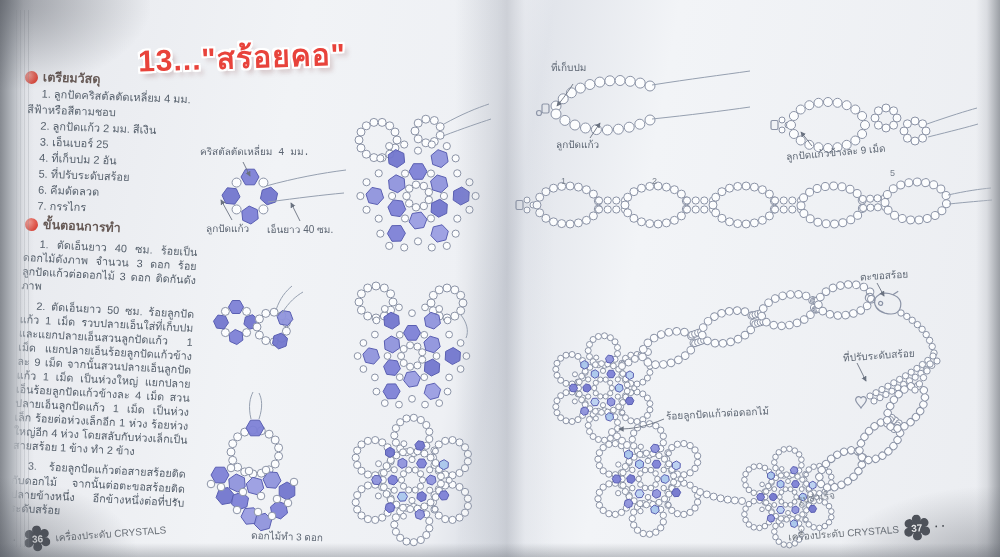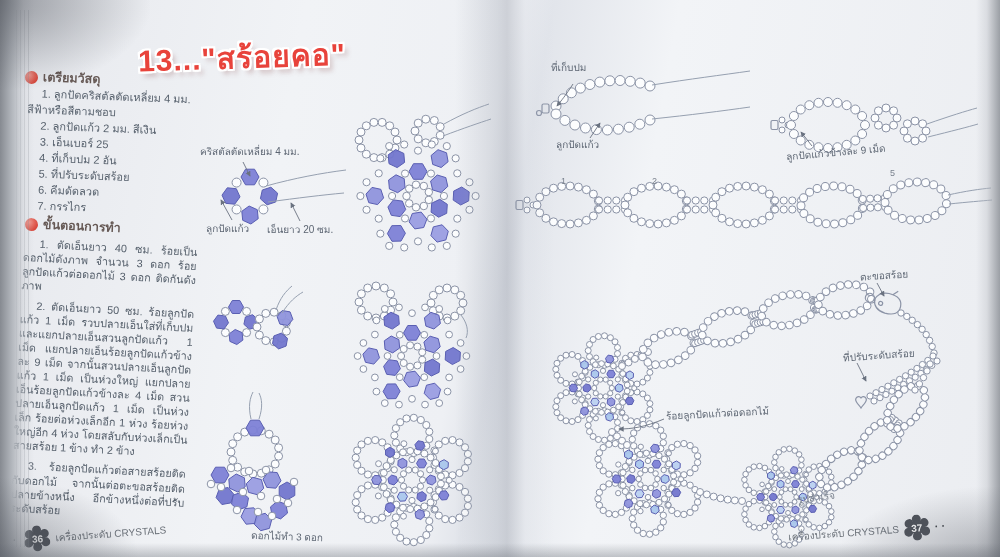--- a/index.html
+++ b/index.html
@@ -1376,23 +1376,23 @@
     <span class="bullet"></span>
     <span>ขั้นตอนการทำ</span>
   </div>
 
   <div class="steps">
     <p>1. ตัดเอ็นยาว 40 ซม. ร้อยเป็นดอกไม้ดังภาพ จำนวน 3 ดอก ร้อยลูกปัดแก้วต่อดอกไม้ 3 ดอก ติดกันดังภาพ</p>
     <p>2. ตัดเอ็นยาว 50 ซม. ร้อยลูกปัดแก้ว 1 เม็ด รวบปลายเอ็นใส่ที่เก็บปม และแยกปลายเอ็นสวนลูกปัดแก้ว 1 เม็ด แยกปลายเอ็นร้อยลูกปัดแก้วข้างละ 9 เม็ด จากนั้นสวนปลายเอ็นลูกปัดแก้ว 1 เม็ด เป็นห่วงใหญ่ แยกปลายเอ็นร้อยลูกปัดแก้วข้างละ 4 เม็ด สวนปลายเอ็นลูกปัดแก้ว 1 เม็ด เป็นห่วงเล็ก ร้อยต่อห่วงเล็กอีก 1 ห่วง ร้อยห่วงใหญ่อีก 4 ห่วง โดยสลับกับห่วงเล็กเป็นสายสร้อย 1 ข้าง ทำ 2 ข้าง</p>
     <p>3. ร้อยลูกปัดแก้วต่อสายสร้อยติดกับดอกไม้ จากนั้นต่อตะขอสร้อยติดปลายข้างหนึ่ง อีกข้างหนึ่งต่อที่ปรับระดับสร้อย</p>
   </div>
 
-  <span class="lbl" style="left:200px;top:144px;">คริสตัลตัดเหลี่ยม 4 มม.</span>
+  <span class="lbl" style="left:200px;top:144px;font-family:Liberation Mono, monospace;">คริสตัลตัดเหลี่ยม 4 มม.</span>
   <span class="lbl" style="left:206px;top:221px;">ลูกปัดแก้ว</span>
-  <span class="lbl" style="left:267px;top:222px;">เอ็นยาว 20 ซม.</span>
+  <span class="lbl" style="left:267px;top:222px;">เอ็นยาว 40 ซม.</span>
   <span class="lbl" style="left:251px;top:529px;transform:rotate(2deg);">ดอกไม้ทำ 3 ดอก</span>
 
   <span class="lbl" style="left:551px;top:60px;">ที่เก็บปม</span>
   <span class="lbl" style="left:556px;top:137px;">ลูกปัดแก้ว</span>
   <span class="lbl" style="left:786px;top:145px;transform:rotate(-5deg);">ลูกปัดแก้วข้างละ 9 เม็ด</span>
   <span class="num" style="left:561px;top:176px;">1</span>
   <span class="num" style="left:652px;top:176px;">2</span>
   <span class="num" style="left:890px;top:168px;">5</span>
   <span class="lbl" style="left:860px;top:268px;transform:rotate(-4deg);">ตะขอสร้อย</span>
   <span class="lbl" style="left:843px;top:348px;transform:rotate(-4deg);">ที่ปรับระดับสร้อย</span>

